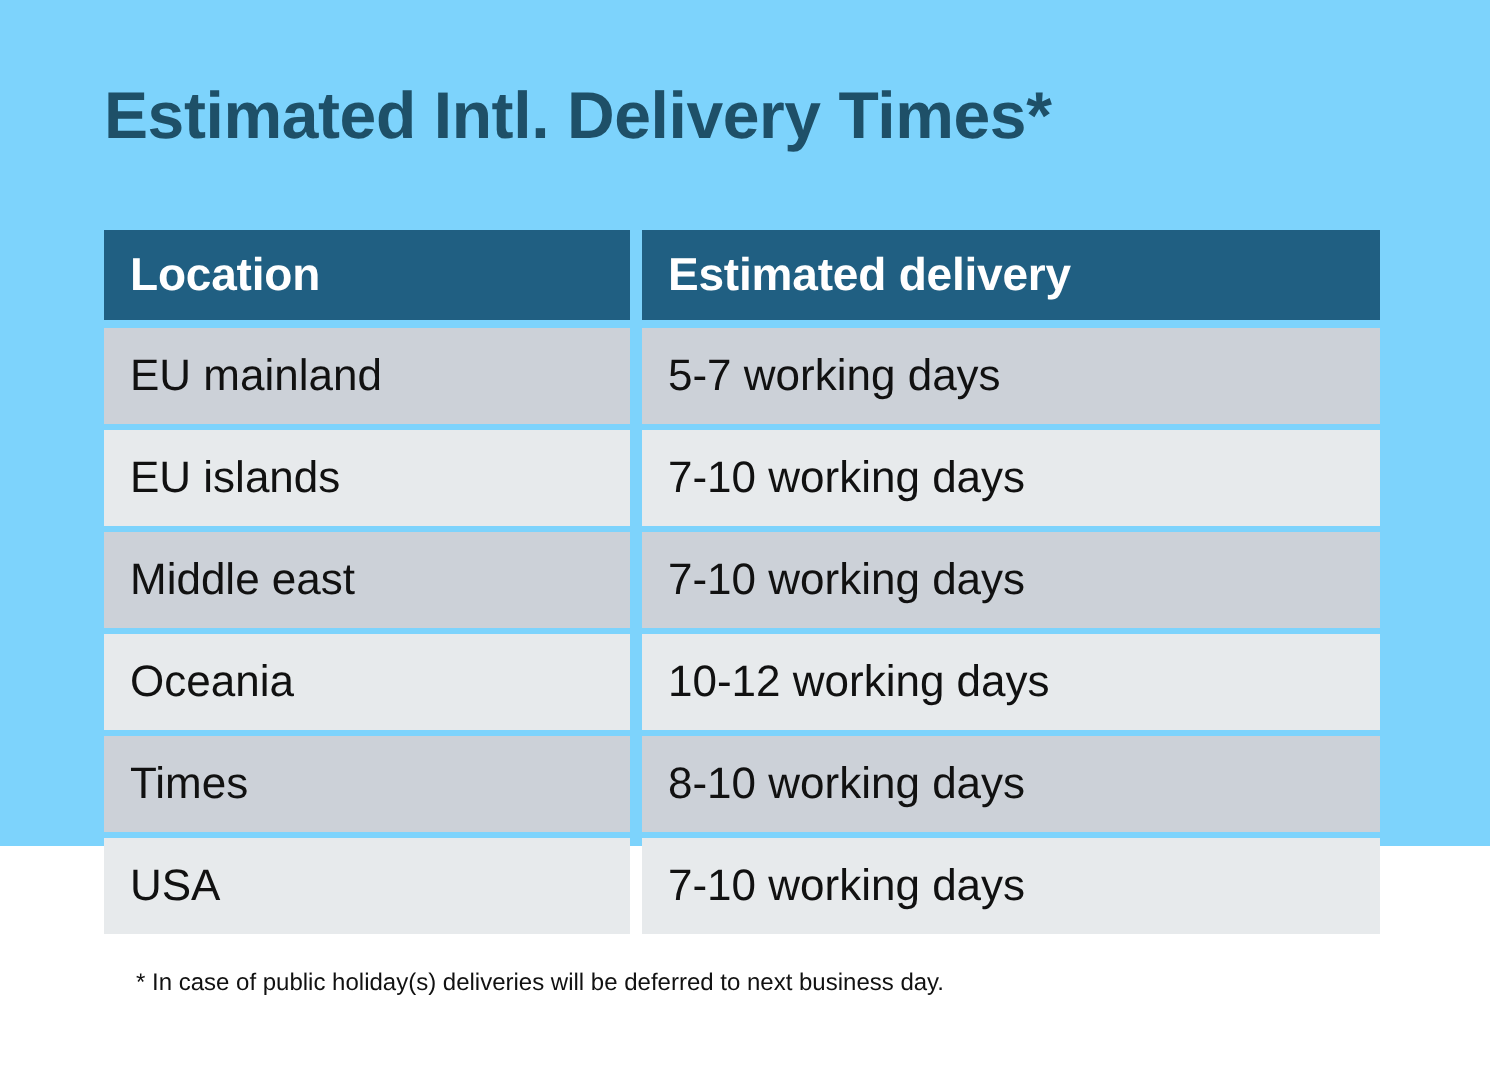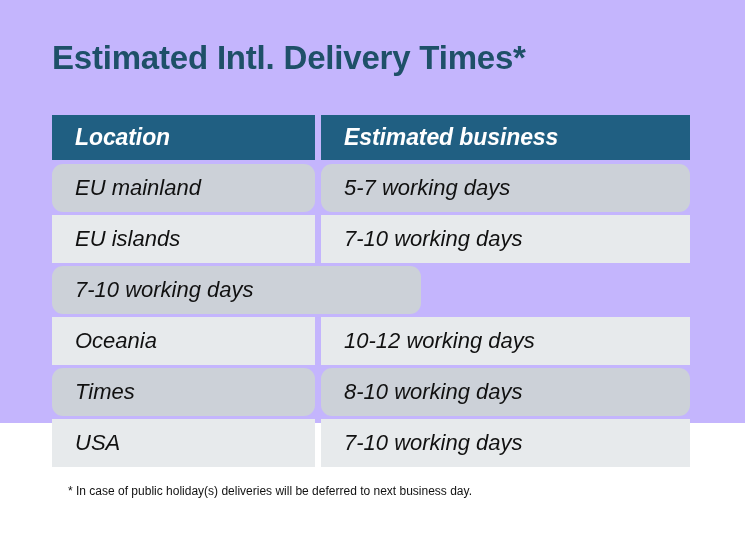--- a/index.html
+++ b/index.html
@@ -11,21 +11,21 @@
     width: 745px;
     height: 536px;
     overflow: hidden;
     font-family: "Liberation Sans", sans-serif;
     -webkit-font-smoothing: antialiased;
   }
   .page {
     position: relative;
     width: 745px;
     height: 423px;
-    background: #c4b5fd;
+    background: #7dd3fc;
   }
 
   
   .title {
     position: absolute;
     left: 52px;
     top: 36px;
     font-size: 33px;
     font-weight: bold;
     letter-spacing: -0.2px;
@@ -49,24 +49,23 @@
   .row:last-child {
     margin-bottom: 15px;
   }
   .cell {
     box-sizing: border-box;
     height: 45px;
     display: flex;
     align-items: center;
     font-size: 22px;
     color: #111111;
-    padding-left: 23px;
+    padding-left: 13px;
     overflow: hidden;
     white-space: nowrap;
-    font-style: italic;
   }
   .cell.col-location {
     width: 263px;
     margin-right: 6px;
   }
   .cell.col-delivery {
     width: 369px;
   }
 
   
@@ -79,21 +78,20 @@
     letter-spacing: -0.1px;
   }
   .row-header {
     margin-bottom: 4px;
   }
 
   
   .row-body-dark .cell {
     background: #ccd1d8;
     height: 48px;
-    border-radius: 11px;
   }
   .row-body-light .cell {
     background: #e7eaec;
     height: 48px;
   }
 
   
   .footnote {
     position: absolute;
     left: 68px;
@@ -108,34 +106,35 @@
 <body>
 
 <div class="page">
 
   <div class="title">Estimated Intl. Delivery Times*</div>
 
   <div class="table">
 
     <div class="row row-header">
       <div class="cell col-location">Location</div>
-      <div class="cell col-delivery">Estimated business</div>
+      <div class="cell col-delivery">Estimated delivery</div>
     </div>
 
     <div class="row row-body-dark">
       <div class="cell col-location">EU mainland</div>
       <div class="cell col-delivery">5-7 working days</div>
     </div>
 
     <div class="row row-body-light">
       <div class="cell col-location">EU islands</div>
       <div class="cell col-delivery">7-10 working days</div>
     </div>
 
     <div class="row row-body-dark">
+      <div class="cell col-location">Middle east</div>
       <div class="cell col-delivery">7-10 working days</div>
     </div>
 
     <div class="row row-body-light">
       <div class="cell col-location">Oceania</div>
       <div class="cell col-delivery">10-12 working days</div>
     </div>
 
     <div class="row row-body-dark">
       <div class="cell col-location">Times</div>

